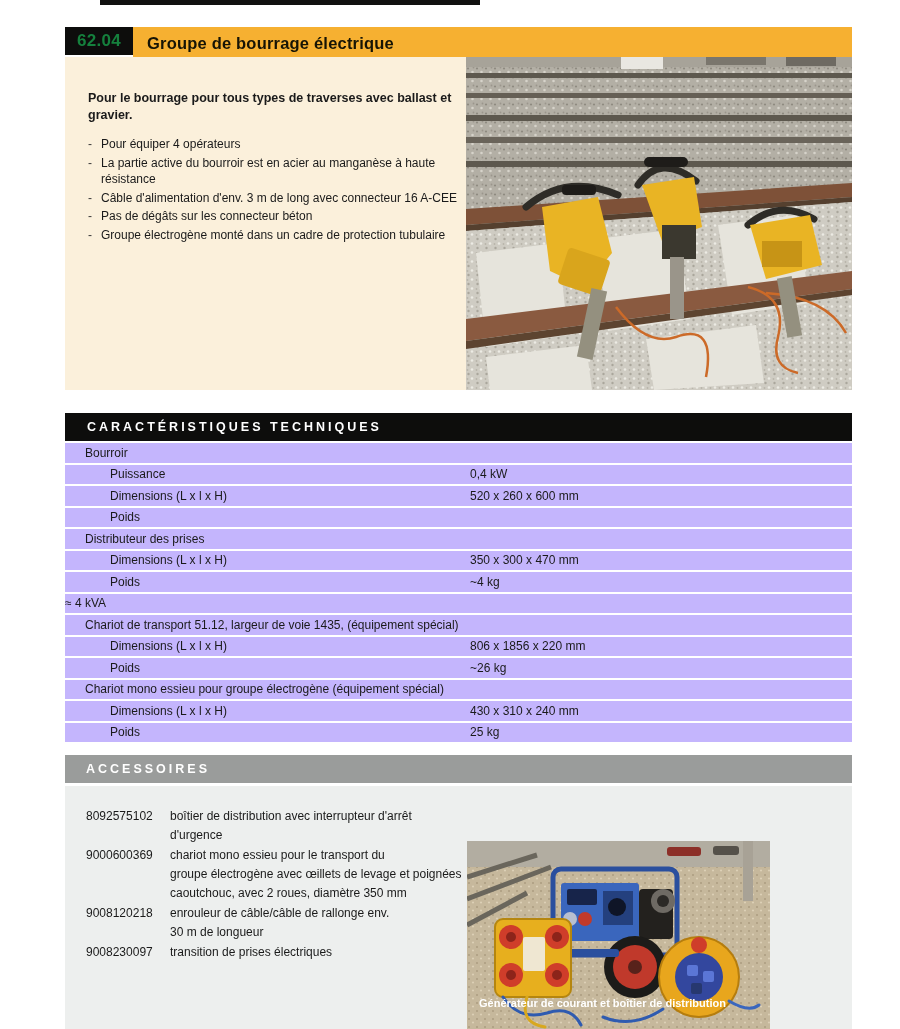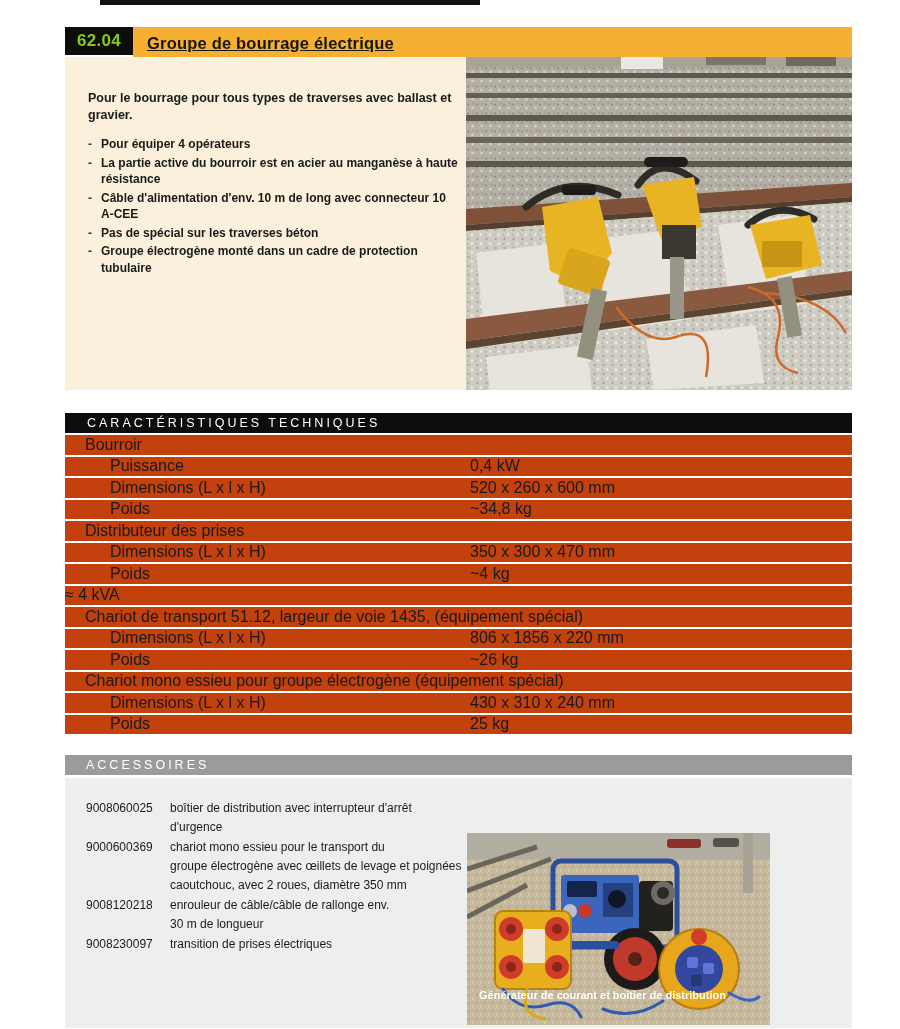--- a/index.html
+++ b/index.html
@@ -8,54 +8,54 @@
     background:#ffffff;overflow:hidden;
     font-family:"Liberation Sans","DejaVu Sans",sans-serif;
     color:#1a1a1a;-webkit-font-smoothing:antialiased;
   }
   
   .top-line{position:absolute;left:100px;top:0;width:380px;height:5px;background:#111110;}
 
   
   .header-row{position:absolute;left:65px;top:27px;width:787px;height:28px;display:flex;}
   .code-box{
-    width:68px;height:28px;background:#0d0d0c;color:#84cc16;
+    width:68px;height:28px;background:#0d0d0c;color:#15803d;
     font-size:17px;font-weight:bold;display:flex;align-items:center;justify-content:center;
     letter-spacing:.3px;
   }
   .title-banner{
     flex:1;height:32px;background:#f6b031;display:flex;align-items:center;
-    padding-left:14px;box-sizing:border-box;text-decoration:underline;
+    padding-left:14px;box-sizing:border-box;
   }
   .title-banner .title{font-size:16.5px;font-weight:bold;color:#161405;letter-spacing:.2px;}
 
   
   .intro-wrap{position:absolute;left:65px;top:57px;width:803px;height:333px;display:flex;}
   .info-box{
     width:401px;height:100%;background:#fbf0db;box-sizing:border-box;
     padding:33px 18px 0 23px;
   }
   .lead{font-size:12.5px;font-weight:bold;line-height:17px;width:372px;margin:0 0 12px 0;}
-  .bullets{list-style:none;margin:0;padding:0;width:372px;font-weight:bold;}
+  .bullets{list-style:none;margin:0;padding:0;width:372px;}
   .bullet{display:flex;font-size:12px;line-height:16.5px;margin-bottom:2px;}
   .bullet::before{content:"-";width:13px;flex:0 0 13px;color:#3a3a3a;}
   .photo-top{width:386px;height:333px;flex:0 0 386px;overflow:hidden;}
 
   
   .tech{position:absolute;left:65px;top:413px;width:787px;}
   .section-bar{
-    height:20px;display:flex;align-items:center;padding-left:22px;box-sizing:border-box;
-    font-size:12.5px;font-weight:normal;letter-spacing:3px;color:#ffffff;
+    height:28px;display:flex;align-items:center;padding-left:22px;box-sizing:border-box;
+    font-size:12.5px;font-weight:bold;letter-spacing:3px;color:#ffffff;
   }
   .section-bar.black{background:#0d0d0c;}
   .section-bar.gray{background:#9a9c9b;padding-left:21px;}
   .tech-rows{margin-top:2px;}
   .t-row{
-    display:flex;background:#c2410c;border-bottom:2px solid #ffffff;
-    height:19.5px;align-items:center;font-size:16px;
+    display:flex;background:#c4b5fd;border-bottom:2px solid #ffffff;
+    height:19.5px;align-items:center;font-size:12px;
   }
   .t-label{flex:0 0 405px;box-sizing:border-box;white-space:nowrap;}
   .t-row.group .t-label,.t-row.main .t-label{padding-left:20px;}
   .t-row.sub .t-label{padding-left:45px;}
   .t-value{flex:1;white-space:nowrap;}
 
   
   .acc{position:absolute;left:65px;top:755px;width:787px;}
   .acc-body{
     position:relative;margin-top:3px;background:#edefee;
@@ -94,25 +94,25 @@
   <li class="bullet">
     <span class="bullet-text">Pour équiper 4 opérateurs</span>
   </li>
 
 
   <li class="bullet">
     <span class="bullet-text">La partie active du bourroir est en acier au manganèse à haute résistance</span>
   </li>
 
   <li class="bullet">
-    <span class="bullet-text">Câble d'alimentation d'env. 10 m de long avec connecteur 10 A-CEE</span>
-  </li>
-
-  <li class="bullet">
-    <span class="bullet-text">Pas de spécial sur les traverses béton</span>
+    <span class="bullet-text">Câble d'alimentation d'env. 3 m de long avec connecteur 16 A-CEE</span>
+  </li>
+
+  <li class="bullet">
+    <span class="bullet-text">Pas de dégâts sur les connecteur béton</span>
   </li>
 
   <li class="bullet">
     <span class="bullet-text">Groupe électrogène monté dans un cadre de protection tubulaire</span>
   </li>
 </ul>
     </div>
     <div class="photo-top">
       <svg width="386" height="333" viewBox="0 0 386 333" xmlns="http://www.w3.org/2000/svg">
         <defs>
@@ -201,21 +201,20 @@
     <div class="t-value">0,4 kW</div>
   </div>
 
   <div class="t-row sub">
     <div class="t-label">Dimensions (L x l x H)</div>
     <div class="t-value">520 x 260 x 600 mm</div>
   </div>
 
   <div class="t-row sub">
     <div class="t-label">Poids</div>
-    <div class="t-value">~34,8 kg</div>
   </div>
 
   <div class="t-row group">
     <div class="t-label">Distributeur des prises</div>
     <div class="t-value"></div>
   </div>
 
   <div class="t-row sub">
     <div class="t-label">Dimensions (L x l x H)</div>
     <div class="t-value">350 x 300 x 470 mm</div>
@@ -260,21 +259,21 @@
     <div class="t-value">25 kg</div>
   </div>
 </div>
   </div>
 
   <div class="acc">
     <div class="section-bar gray">ACCESSOIRES</div>
     <div class="acc-body">
       <div class="acc-list" id="acc-mount">
   <div class="acc-item">
-    <div class="acc-ref">9008060025</div>
+    <div class="acc-ref">8092575102</div>
     <div class="acc-desc">boîtier de distribution avec interrupteur d'arrêt
 d'urgence</div>
   </div>
 
   <div class="acc-item">
     <div class="acc-ref">9000600369</div>
     <div class="acc-desc">chariot mono essieu pour le transport du
 groupe électrogène avec œillets de levage et poignées
 caoutchouc, avec 2 roues, diamètre 350 mm</div>
   </div>

